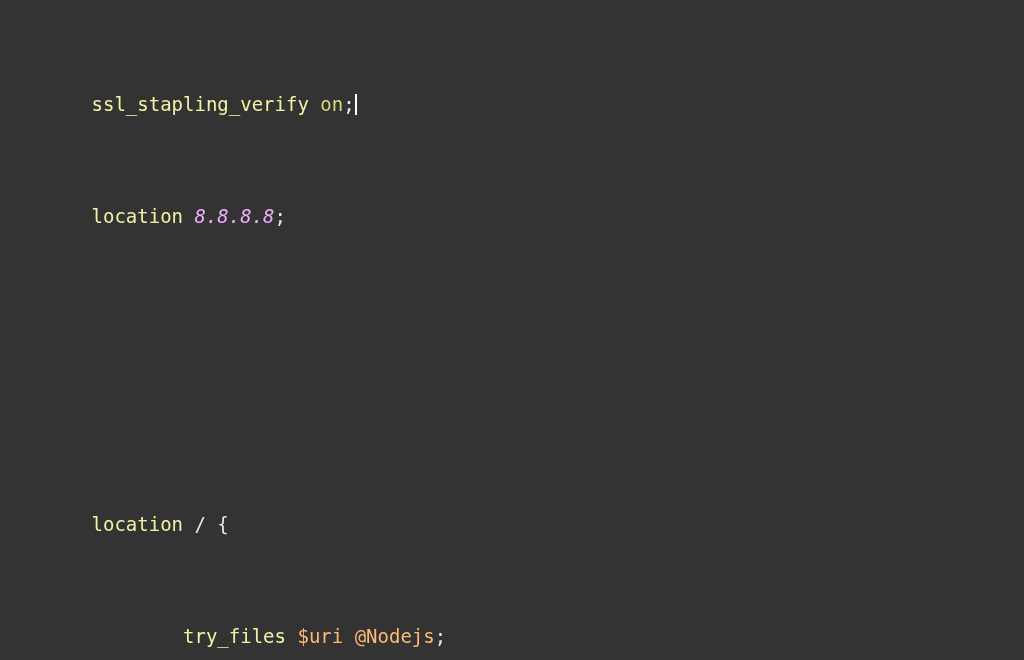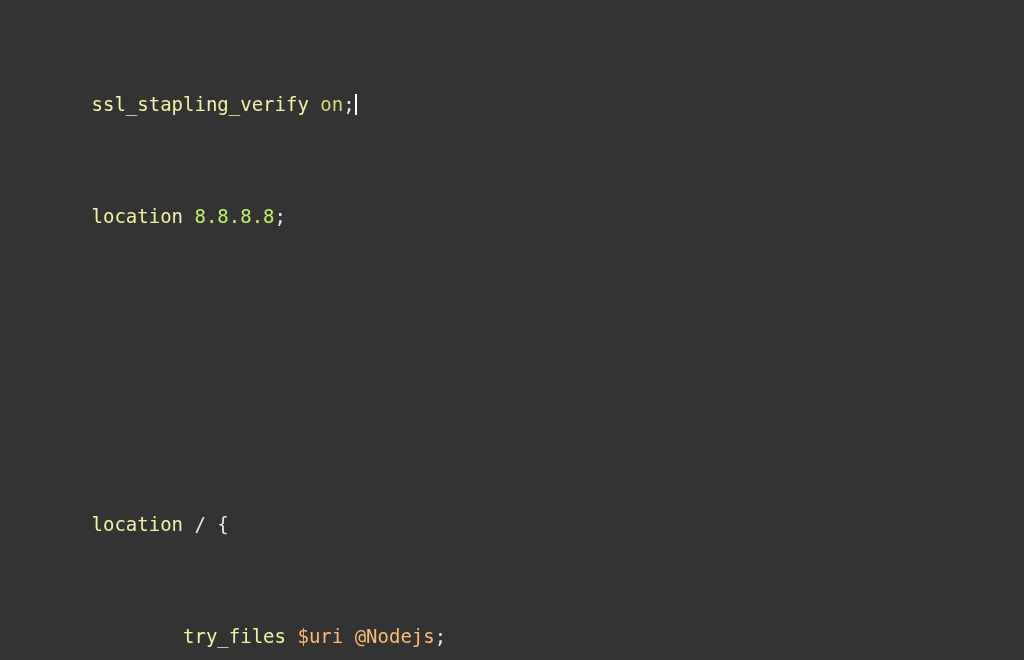--- a/index.html
+++ b/index.html
@@ -33,21 +33,21 @@
     color: #e6e6e6;
   }
   .ln {
     display: block;
     height: 28px;
     white-space: pre;
   }
   
   .dir   { color: #f2f2a6; }            
   .val   { color: #e8e8e8; }            
-  .num   { color: #bef264; }            
+  .num   { color: #f0abfc; font-style: italic; }            
   .var   { color: #fdba74; }            
   .kw    { color: #d7d77e; }            
   .punc  { color: #e8e8e8; }
   .caret {
     display: inline-block;
     width: 2px;
     height: 21px;
     background: #ffffff;
     vertical-align: -4px;
     margin-left: 0px;

